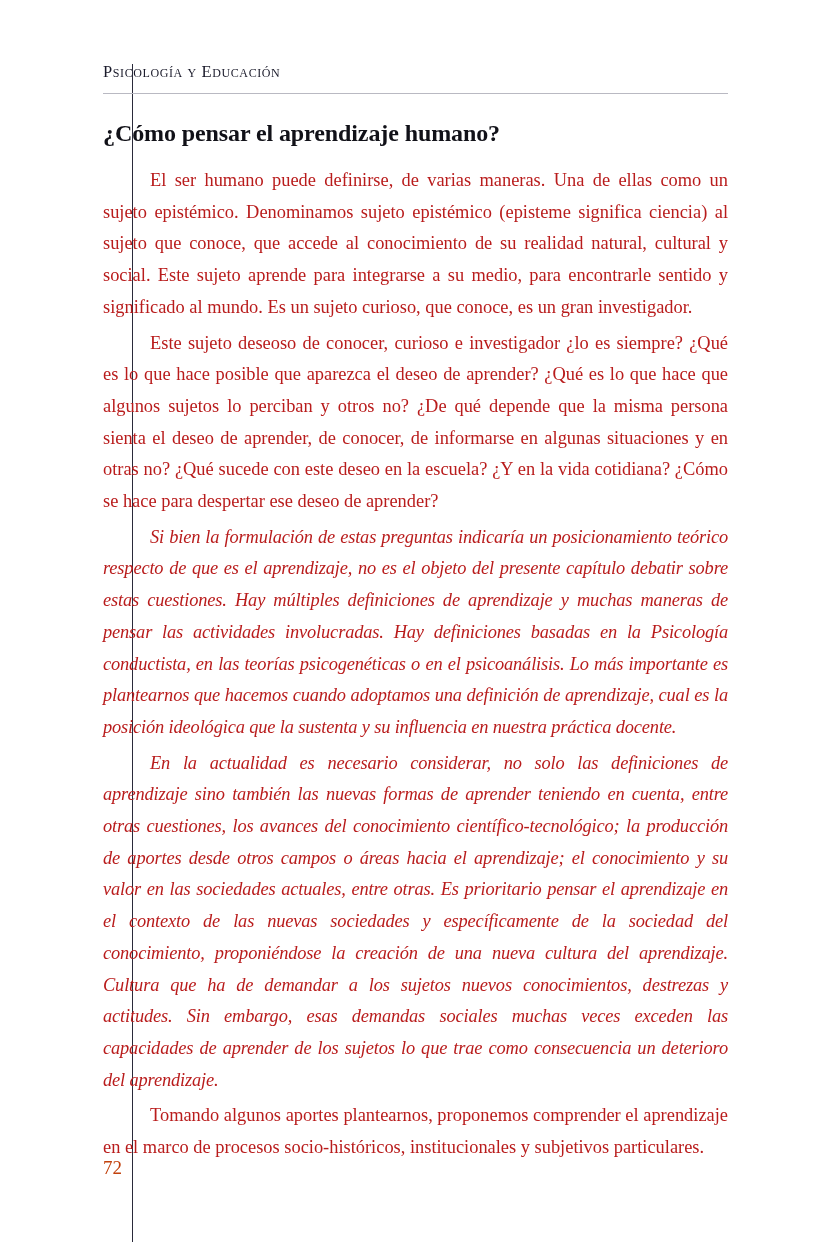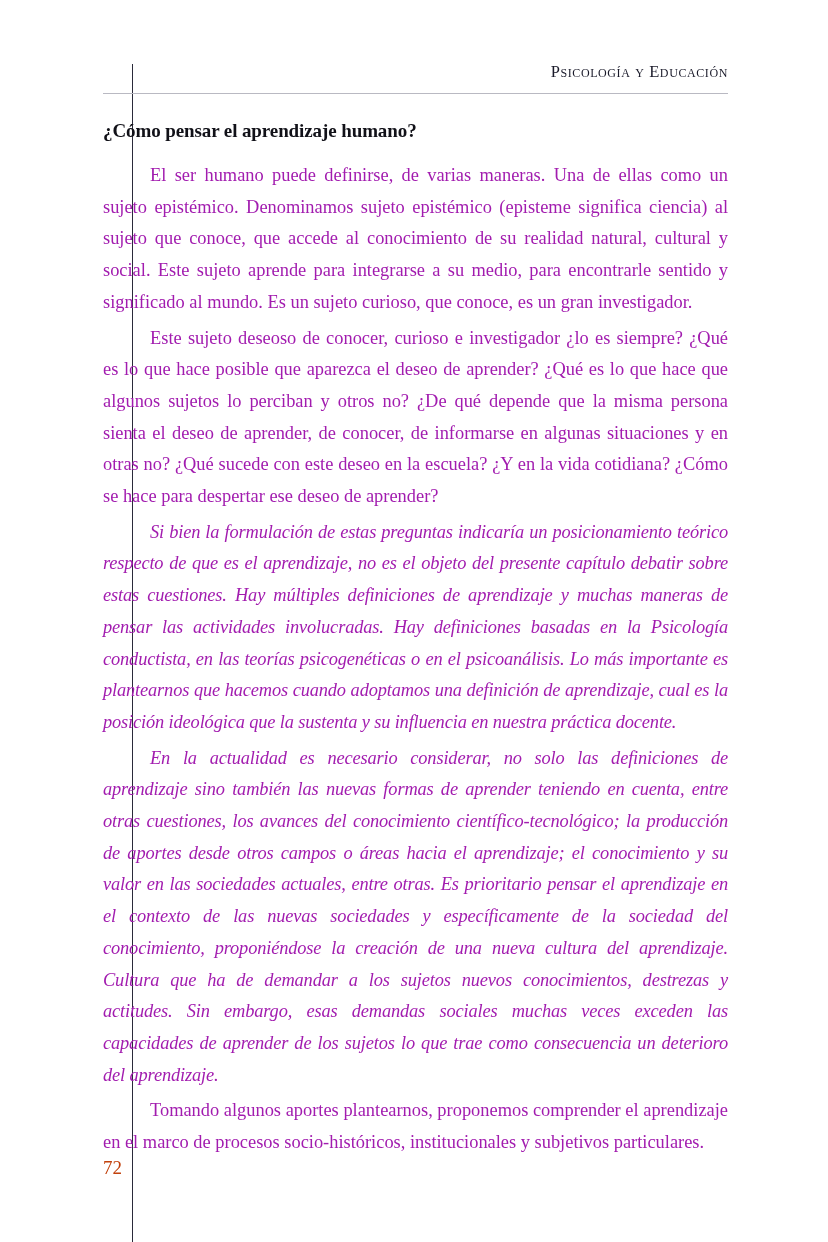--- a/index.html
+++ b/index.html
@@ -33,21 +33,21 @@
     height: 1178px;
     background: #2a2a3a;
   }
 
   
   .running-head {
     position: absolute;
     left: 103px;
     top: 62px;
     width: 625px;
-    text-align: right;
+    text-align: left;
     font-variant: small-caps;
     font-size: 16.5px;
     letter-spacing: 0.6px;
     color: #1a1a2a;
   }
 
   .head-rule {
     position: absolute;
     left: 103px;
     top: 93px;
@@ -57,34 +57,34 @@
   }
 
   .content {
     position: absolute;
     left: 103px;
     top: 120px;
     width: 625px;
   }
 
   h1.section-title {
-    font-size: 19px;
+    font-size: 24px;
     font-weight: bold;
     margin: 0 0 18px 0;
     letter-spacing: -0.1px;
     color: #111118;
   }
 
   p.body-par {
     margin: 0 0 4px 0;
     font-size: 18.4px;
     line-height: 31.7px;
     text-align: justify;
     text-indent: 47px;
-    color: #a21caf;
+    color: #b91c1c;
     hyphens: none;
   }
 
   p.tight {
     letter-spacing: -0.15px;
     font-style: italic;
   }
 
   .folio {
     position: absolute;

